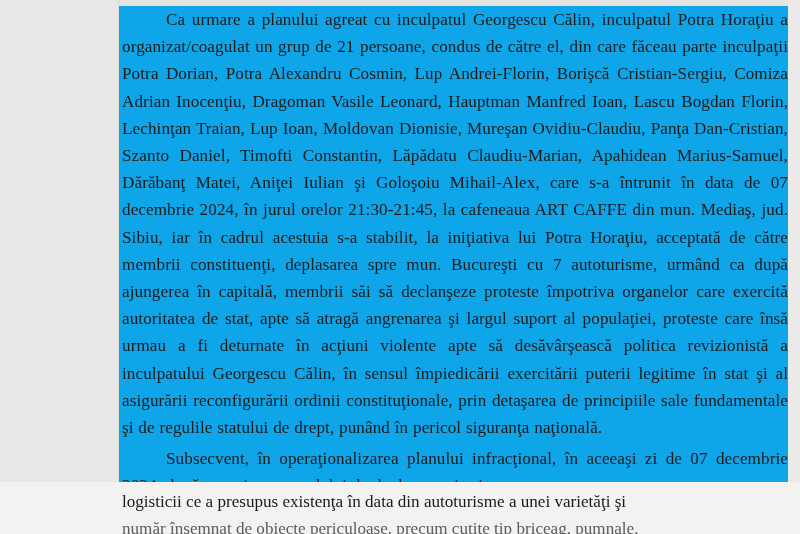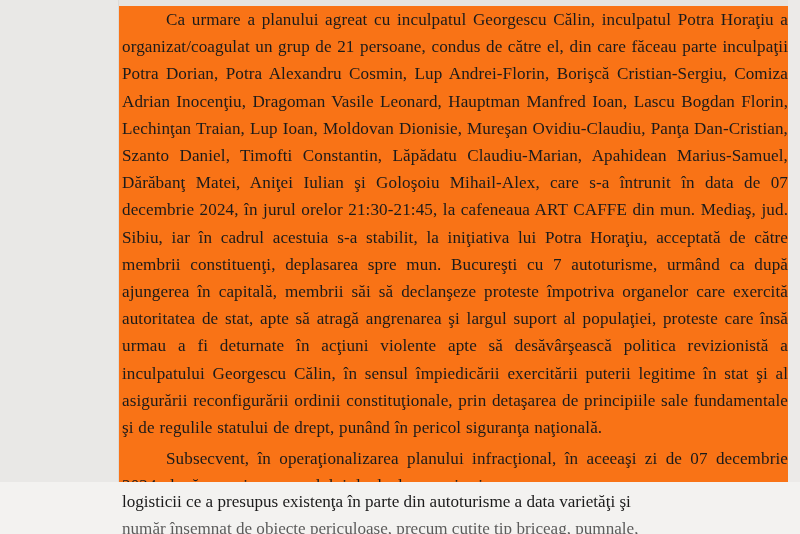--- a/index.html
+++ b/index.html
@@ -10,21 +10,21 @@
   body {
     width: 800px;
     height: 534px;
     overflow: hidden;
     font-family: "Liberation Serif", serif;
   }
   .page {
     position: relative;
     width: 800px;
     height: 534px;
-    background: #f97316;
+    background: #0ea5e9;
     box-sizing: border-box;
   }
   
   .gutter-left {
     position: absolute;
     top: 0;
     left: 0;
     width: 118px;
     height: 534px;
     background: #e9e8e6;
@@ -108,16 +108,16 @@
 
   <div class="text-col">
     <p class="para indent">Ca urmare a planului agreat cu inculpatul Georgescu Călin, inculpatul Potra Horaţiu a organizat/coagulat un grup de 21 persoane, condus de către el, din care făceau parte inculpaţii Potra Dorian, Potra Alexandru Cosmin, Lup Andrei-Florin, Borişcă Cristian-Sergiu, Comiza Adrian Inocenţiu, Dragoman Vasile Leonard, Hauptman Manfred Ioan, Lascu Bogdan Florin, Lechinţan Traian, Lup Ioan, Moldovan Dionisie, Mureşan Ovidiu-Claudiu, Panţa Dan-Cristian, Szanto Daniel, Timofti Constantin, Lăpădatu Claudiu-Marian, Apahidean Marius-Samuel, Dărăbanţ Matei, Aniţei Iulian şi Goloşoiu Mihail-Alex, care s-a întrunit în data de 07 decembrie 2024, în jurul orelor 21:30-21:45, la cafeneaua ART CAFFE din mun. Mediaş, jud. Sibiu, iar în cadrul acestuia s-a stabilit, la iniţiativa lui Potra Horaţiu, acceptată de către membrii constituenţi, deplasarea spre mun. Bucureşti cu 7 autoturisme, urmând ca după ajungerea în capitală, membrii săi să declanşeze proteste împotriva organelor care exercită autoritatea de stat, apte să atragă angrenarea şi largul suport al populaţiei, proteste care însă urmau a fi deturnate în acţiuni violente apte să desăvârşească politica revizionistă a inculpatului Georgescu Călin, în sensul împiedicării exercitării puterii legitime în stat şi al asigurării reconfigurării ordinii constituţionale, prin detaşarea de principiile sale fundamentale şi de regulile statului de drept, punând în pericol siguranţa naţională.</p>
     <div class="sep"></div>
     <p class="para indent">Subsecvent, în operaţionalizarea planului infracţional, în aceeaşi zi de 07 decembrie 2024, după organizarea modului de deplasare, şi asigurarea</p>
   </div>
 
   <div class="bottom-band"></div>
 
   <div class="tail">
-    <p class="tail-line">logisticii ce a presupus existenţa în parte din autoturisme a data varietăţi şi</p>
+    <p class="tail-line">logisticii ce a presupus existenţa în data din autoturisme a unei varietăţi şi</p>
     <p class="tail-line fade">număr însemnat de obiecte periculoase, precum cuţite tip briceag, pumnale,</p>
   </div>
 </div>
 
 </body></html>

